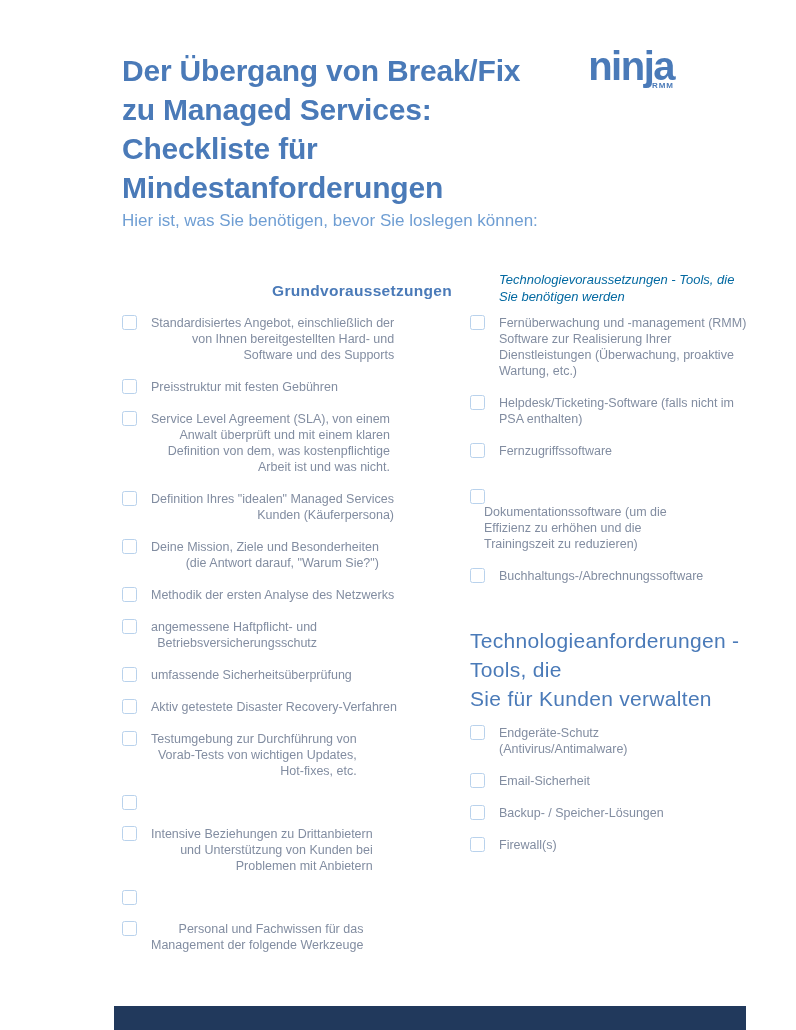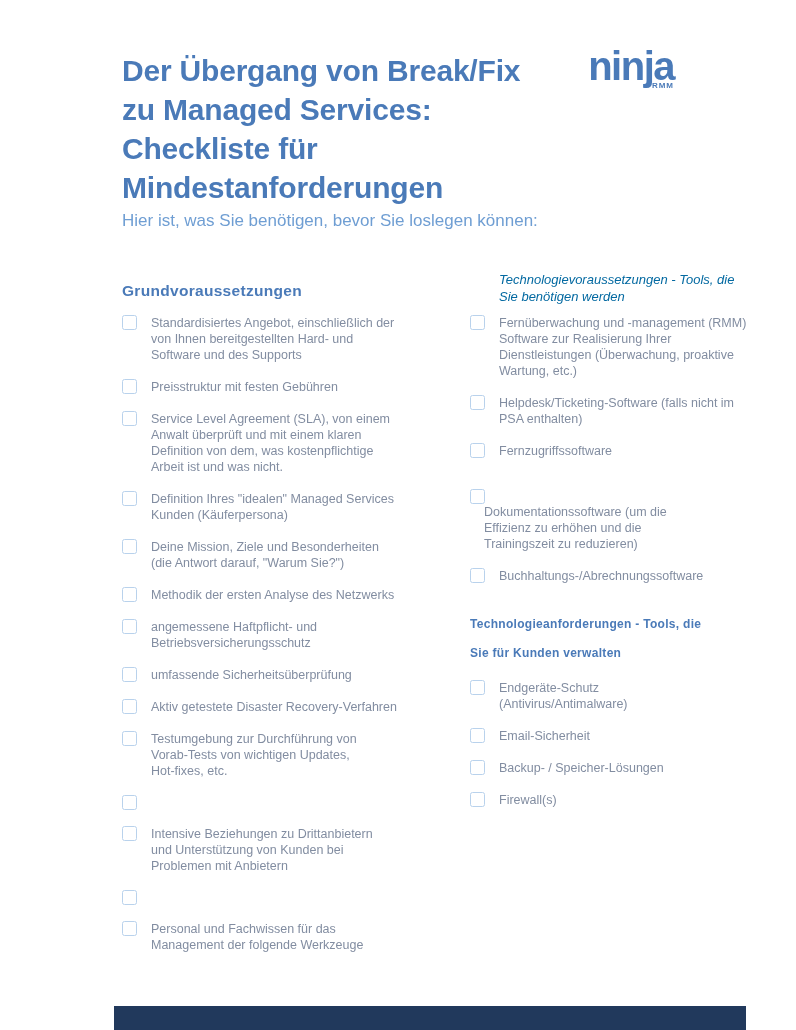--- a/index.html
+++ b/index.html
@@ -54,47 +54,47 @@
     font-weight: bold;
     letter-spacing: 1px;
     margin-top: -6px;
     text-align: right;
   }
   .columns {
     display: flex;
     padding: 0 0 0 72px;
     margin-top: 50px;
   }
-  .col-left { width: 330px; flex: 0 0 330px; }
+  .col-left { width: 330px; flex: 0 0 330px; text-align: right; }
   .col-right { width: 322px; flex: 0 0 322px; margin-left: 18px; margin-top: -10px; }
   .col-header {
     color: #4a7ab8;
     font-size: 15.5px;
     font-weight: bold;
     letter-spacing: 0.3px;
     line-height: 20px;
     margin-bottom: 14px;
   }
   .col-subheader {
     color: #0369a1;
     font-size: 13px;
     line-height: 17px;
     white-space: pre-line;
     margin-left: 29px;
     margin-bottom: 10px;
     font-style: italic;
   }
   .col-header2 {
     color: #4a7ab8;
-    font-size: 12px;
-    font-weight: bold;
+    font-size: 21px;
+    font-weight: normal;
     letter-spacing: 0.3px;
     line-height: 29px;
     white-space: pre-line;
-    margin-top: 26px;
+    margin-top: 42px;
     margin-bottom: 12px;
   }
   .check-item {
     display: flex;
     align-items: flex-start;
     margin-bottom: 16px;
   }
   .checkbox {
     flex: 0 0 15px;
     width: 15px;

